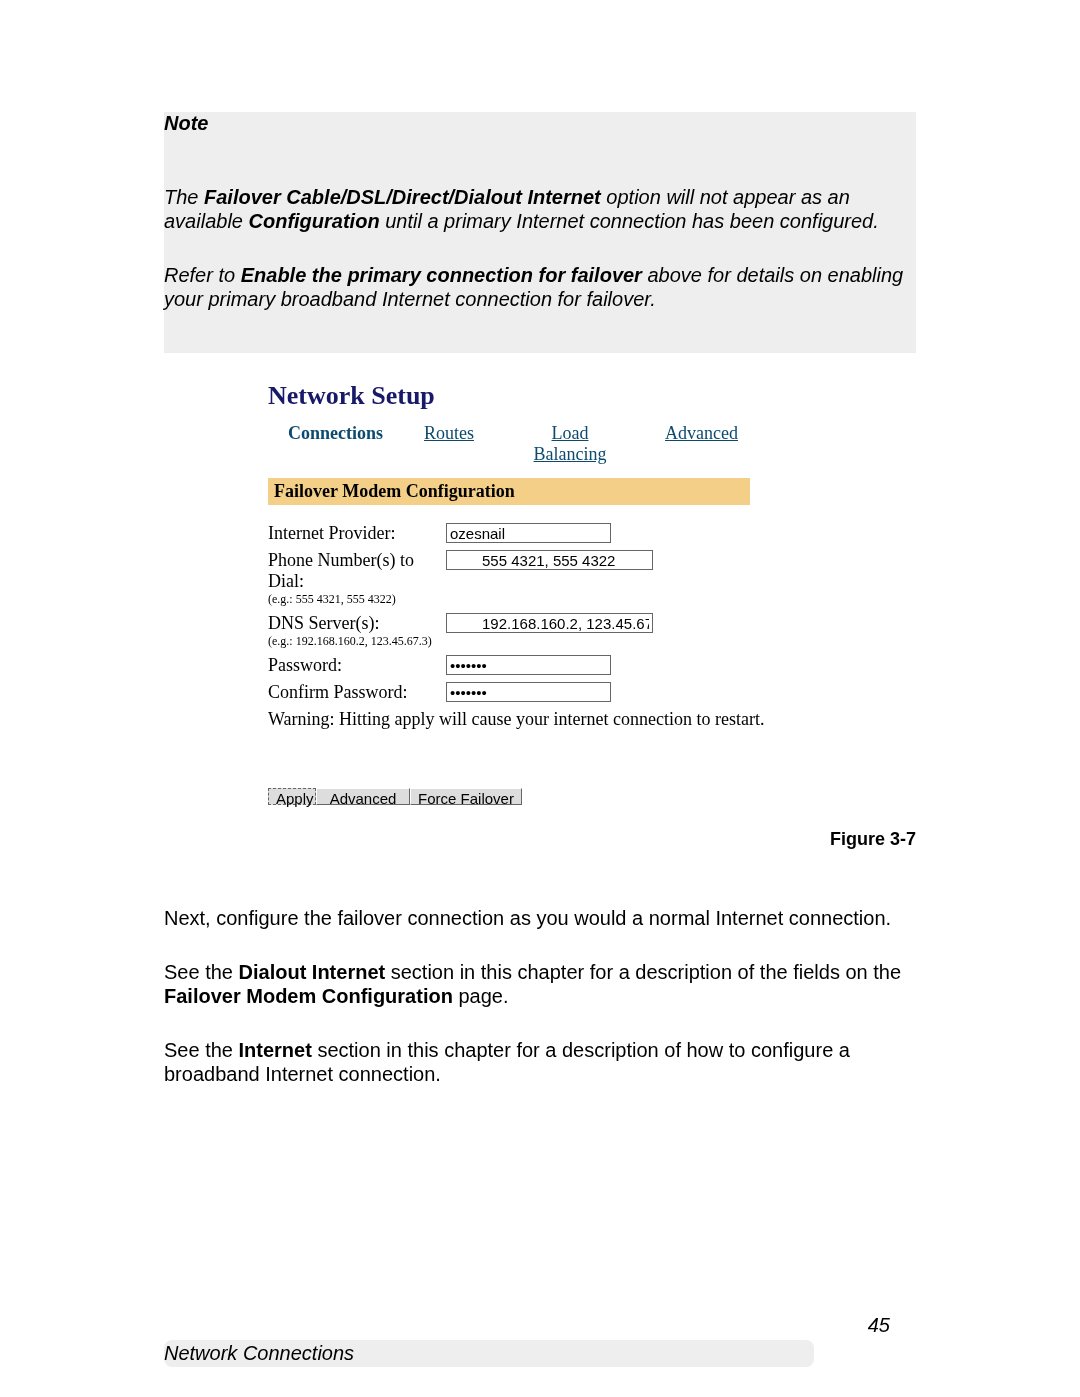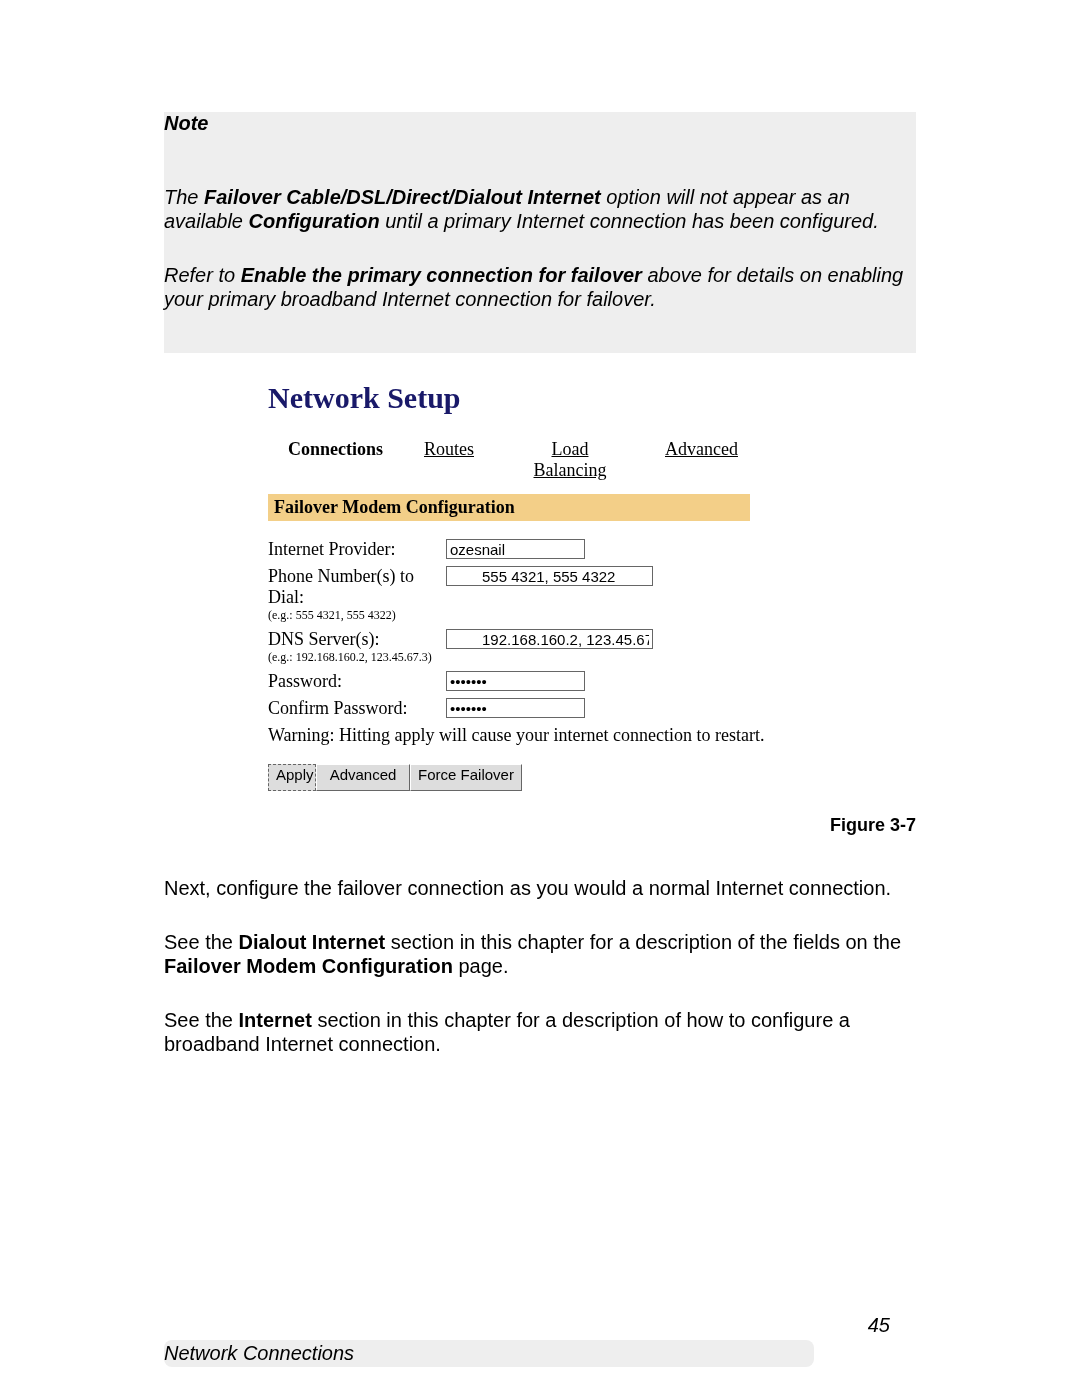--- a/index.html
+++ b/index.html
@@ -15,34 +15,34 @@
   }
   .page { padding: 112px 164px 0 164px; }
   .note-box { background: #eee; padding: 0 0 12px 0; }
   .note-label { font-weight: bold; font-style: italic; padding-bottom: 50px; }
   .note-p { font-style: italic; line-height: 1.2; padding-bottom: 30px; }
   .bold { font-weight: bold; }
 
   .figure-wrap { margin: 28px 0 0 104px; }
   .ns-title {
     font-family: "Times New Roman", Times, serif;
-    color: #191969; font-weight: bold; font-size: 30px;
-    margin-bottom: 22px;
+    color: #191969; font-weight: bold; font-size: 26px;
+    margin-bottom: 10px;
   }
   .tabs {
     display: flex;
     gap: 0;
     font-family: "Times New Roman", Times, serif;
     font-size: 18px;
     margin-bottom: 12px;
   }
   .tab {
     padding: 2px 20px 1px 20px;
     text-align: center;
-    color: #000000;
+    color: #0c4a6e;
     text-decoration: underline;
   }
   .tab.active { font-weight: bold; text-decoration: none; }
   .tab-conn { width: 135px; }
   .tab-routes { width: 92px; }
   .tab-lb { width: 150px; }
   .tab-adv { width: 104px; }
 
   .section-bar {
     background: #f3cf88;
@@ -63,42 +63,43 @@
   .form-label { width: 178px; }
   .hint { font-size: 12px; display: block; }
   .txt {
     font-family: Arial, sans-serif;
     font-size: 15px;
     border: 1px solid #666;
     padding: 1px 3px;
     height: 20px;
     background: #fff;
   }
-  .txt.small { width: 139px; }
+  .txt.small { width: 165px; }
   .txt.med { width: 207px; padding-left: 35px; }
   .warning { font-family: "Times New Roman", Times, serif; font-size: 18px; margin: 4px 0 18px 0; }
   .btn-row { display: flex; }
   .btn {
     font-family: Arial, sans-serif;
     font-size: 15px;
     background: #ddd;
     border-top: 1px solid #fff;
     border-left: 1px solid #fff;
     border-right: 1px solid #666;
     border-bottom: 1px solid #666;
     padding: 1px 7px;
-    height: 27px;
+    height: 17px;
     text-align: center;
+    margin-top: 40px;
   }
   .btn.apply { border: 1px dashed #666; background: #ddd; width: 48px; }
   .btn.adv { width: 94px; }
   .btn.ff { width: 112px; }
   .fig-caption { font-weight: bold; font-size: 18px; text-align: right; margin: 24px 0 0 -30px; }
 
-  .para { margin-top: 40px; line-height: 1.2; font-size: 20px; }
+  .para { margin-top: 56px; line-height: 1.2; font-size: 20px; }
   .para + .para { margin-top: 30px; }
 
   .footer-bar {
     position: absolute;
     left: 164px;
     bottom: 30px;
     width: 650px;
     background: #eee;
     font-style: italic;
     font-size: 20px;

